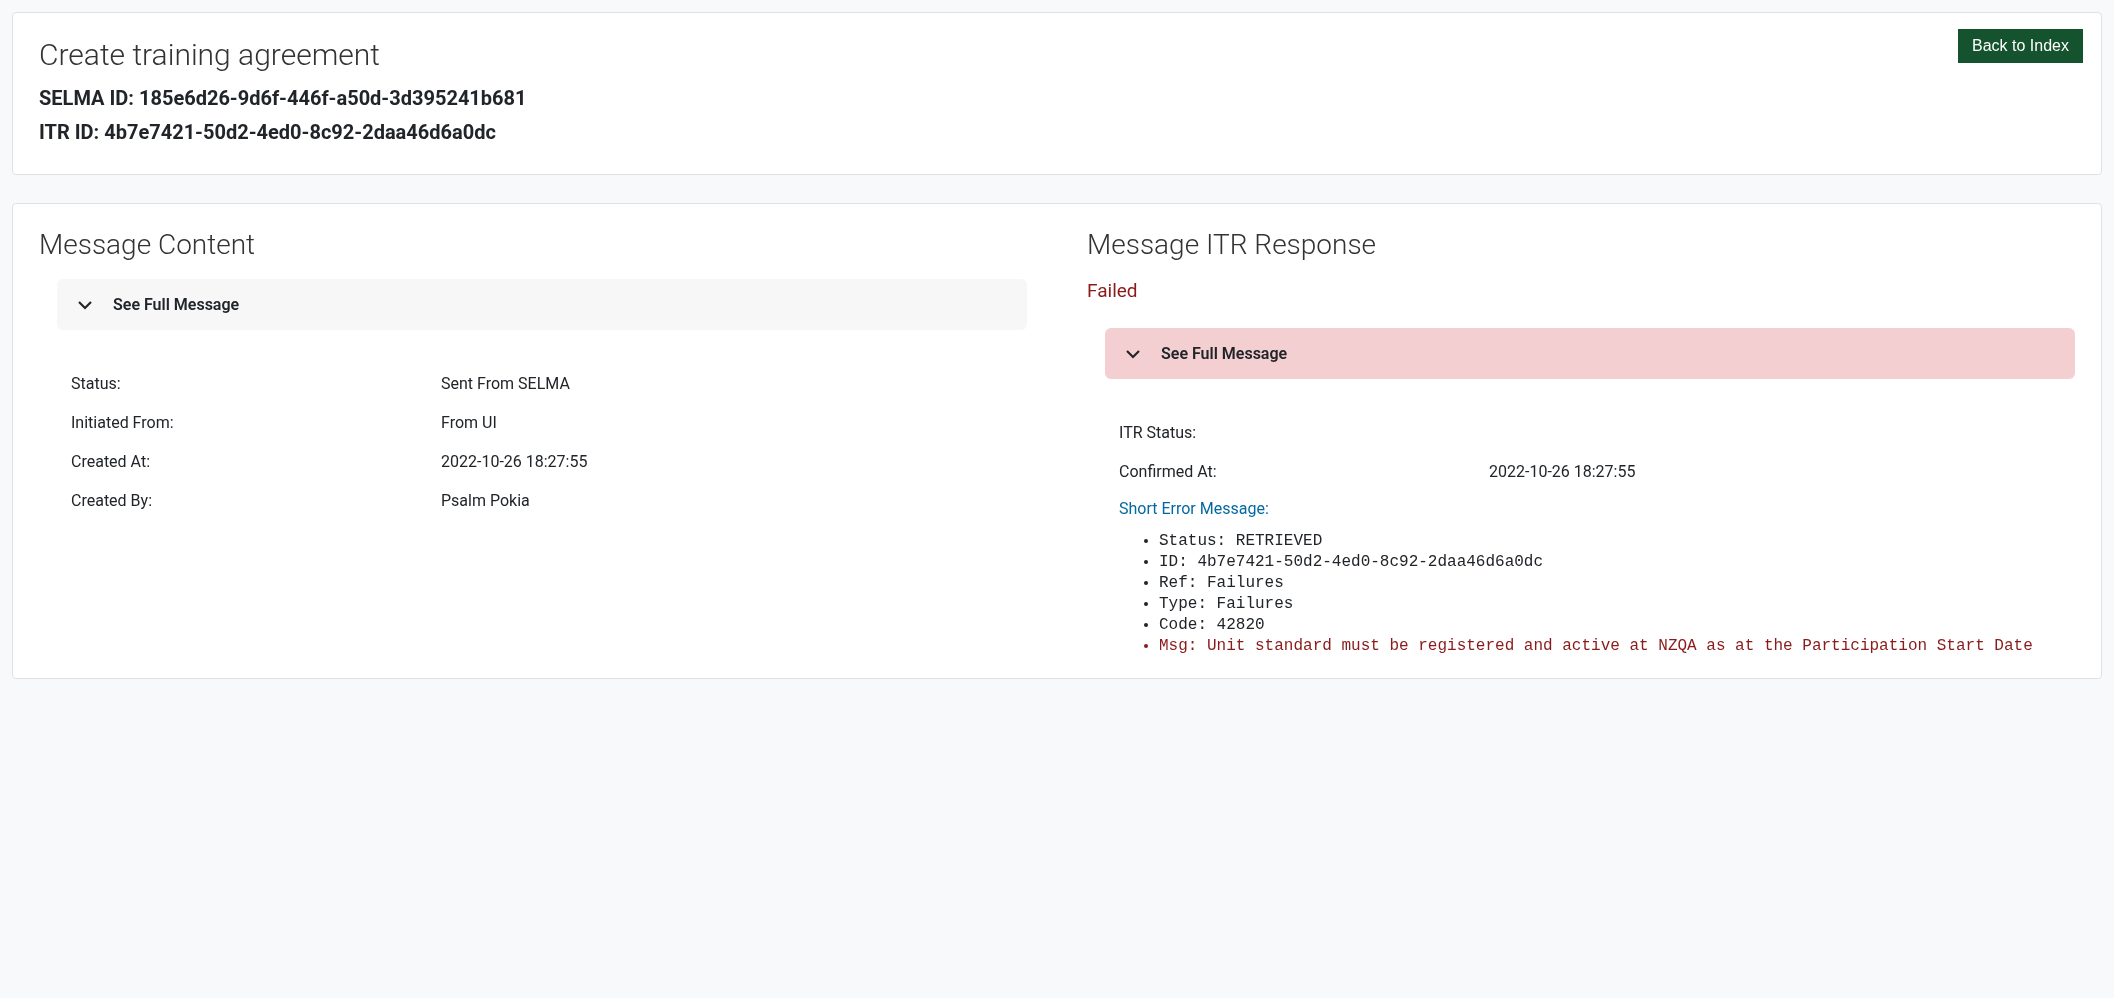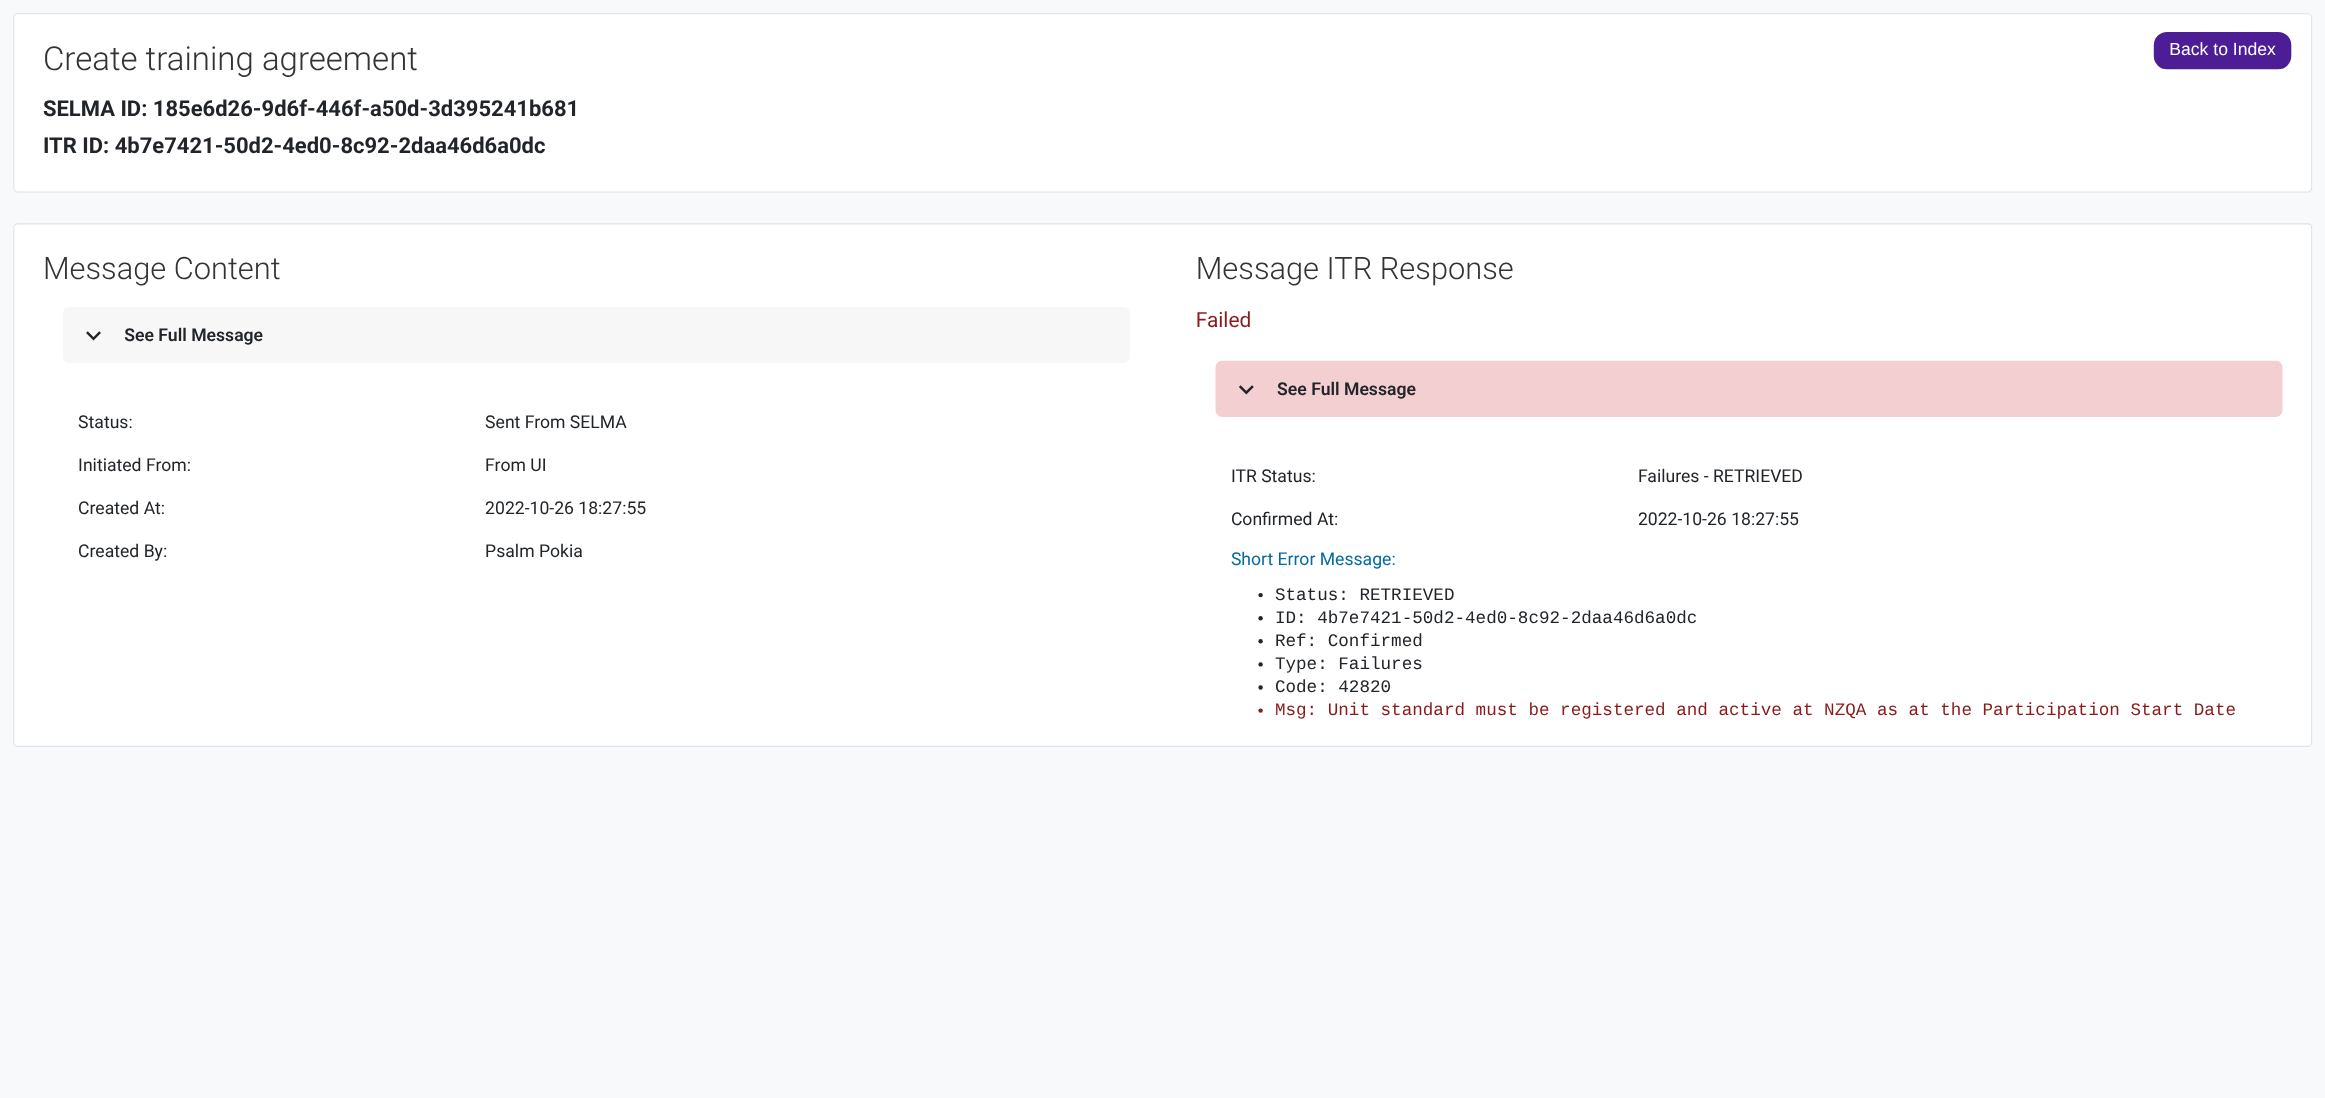--- a/index.html
+++ b/index.html
@@ -25,24 +25,24 @@
     }
     .id-line {
       font-weight: 700;
       font-size: 20px;
       color: #212529;
       margin-bottom: 10px;
     }
     .btn-back {
       position: absolute;
       top: 16px; right: 18px;
-      background: #4c1d95;
+      background: #14532d;
       color: #fff;
       border: none;
-      border-radius: 12px;
+      border-radius: 0;
       padding: 8px 14px;
       font-size: 16px;
       cursor: pointer;
     }
     .columns {
       display: flex;
       gap: 60px;
     }
     .col { flex: 1; min-width: 0; }
     .section-title {
@@ -153,33 +153,32 @@
         <span class="chevron-down">
           <svg width="16" height="16" viewBox="0 0 16 16">
               <path d="M2 5 L8 11 L14 5" fill="none" stroke="#212529" stroke-width="2.2"></path>
             </svg>
         </span>
         <span>See Full Message</span>
       </div>
 
       <div class="detail-row">
         <div class="detail-label">ITR Status:</div>
-        <div class="detail-value">Failures - RETRIEVED</div>
       </div>
       <div class="detail-row">
         <div class="detail-label">Confirmed At:</div>
         <div class="detail-value">2022-10-26 18:27:55</div>
       </div>
 
       <div class="short-err">Short Error Message:</div>
 
       <ul class="err-list">
         <li>Status: RETRIEVED</li>
         <li>ID: 4b7e7421-50d2-4ed0-8c92-2daa46d6a0dc</li>
-        <li>Ref: Confirmed</li>
+        <li>Ref: Failures</li>
         <li>Type: Failures</li>
         <li>Code: 42820</li>
         <li class="msg">Msg: Unit standard must be registered and active at NZQA as at the Participation Start Date</li>
       </ul>
     </div>
 
   </div>
 </div>
 
 </body></html>

